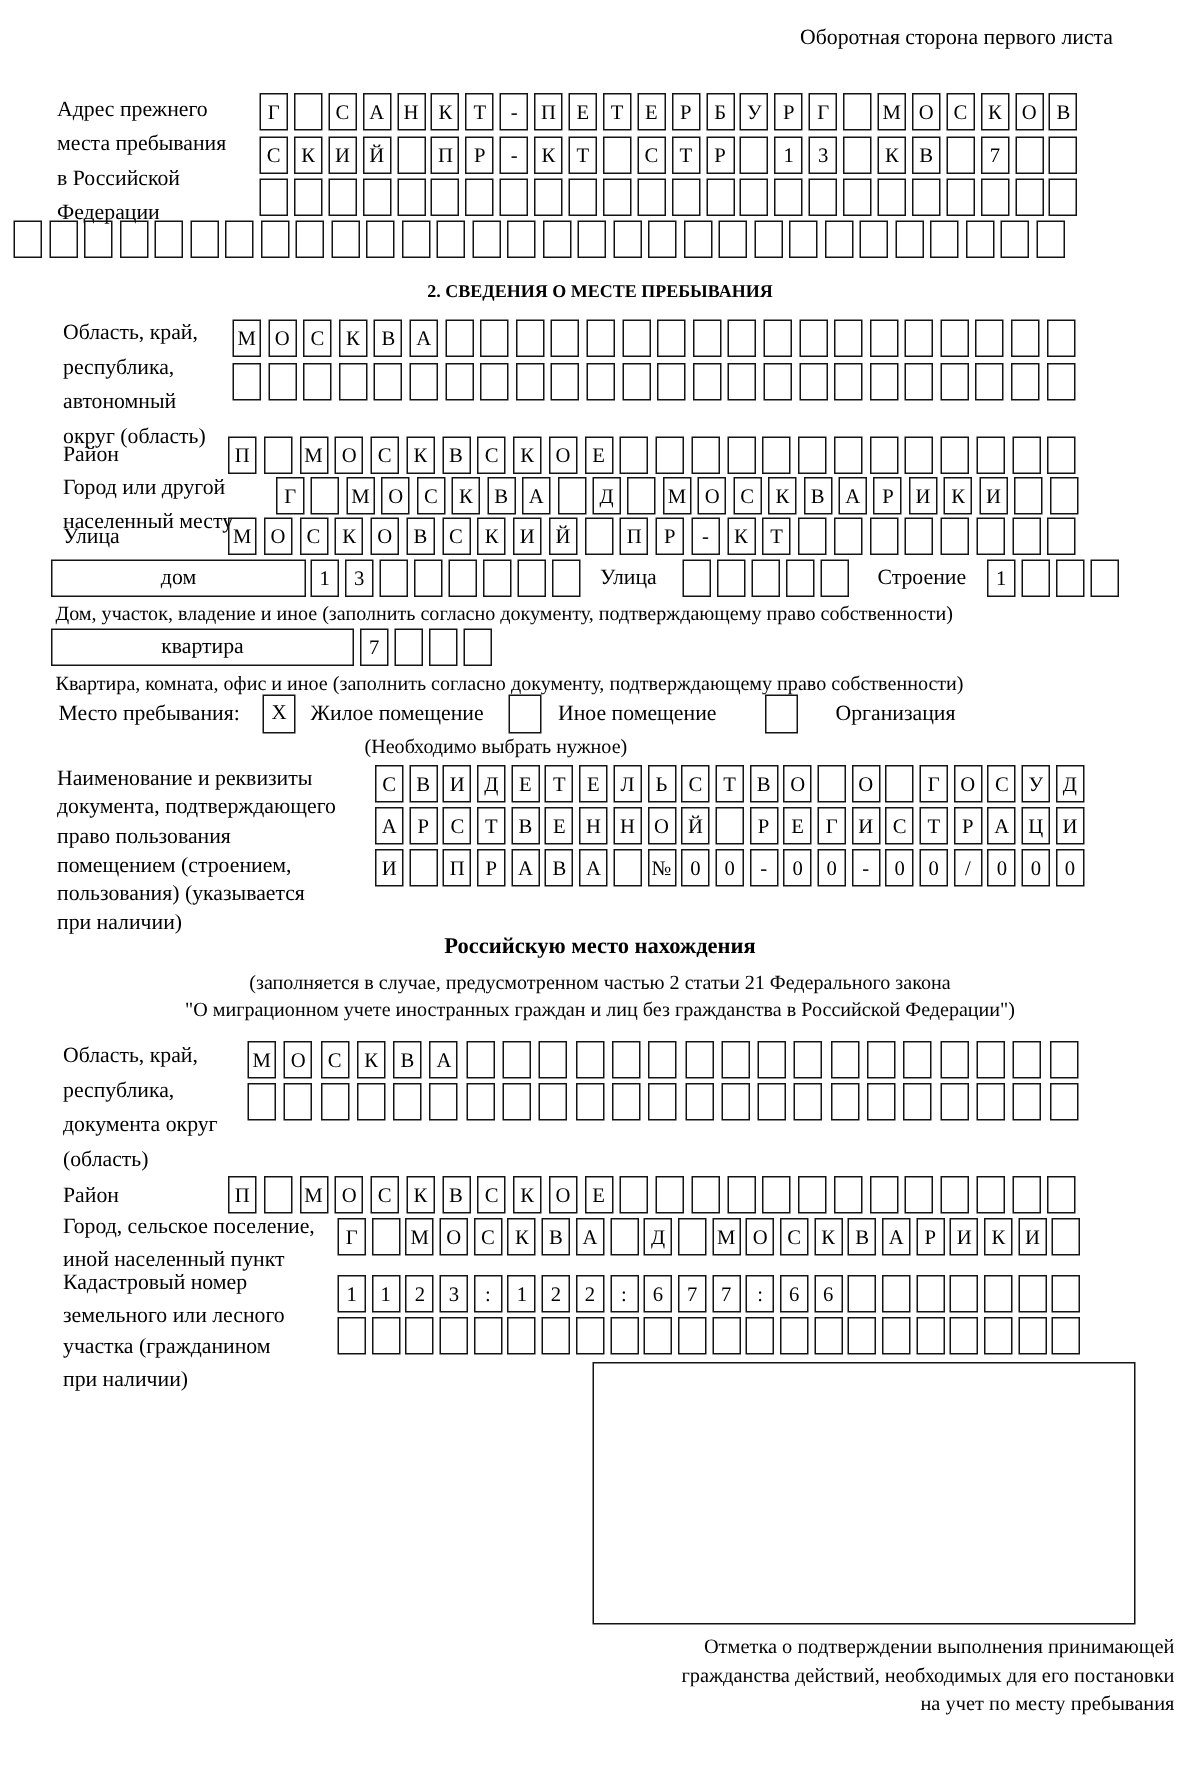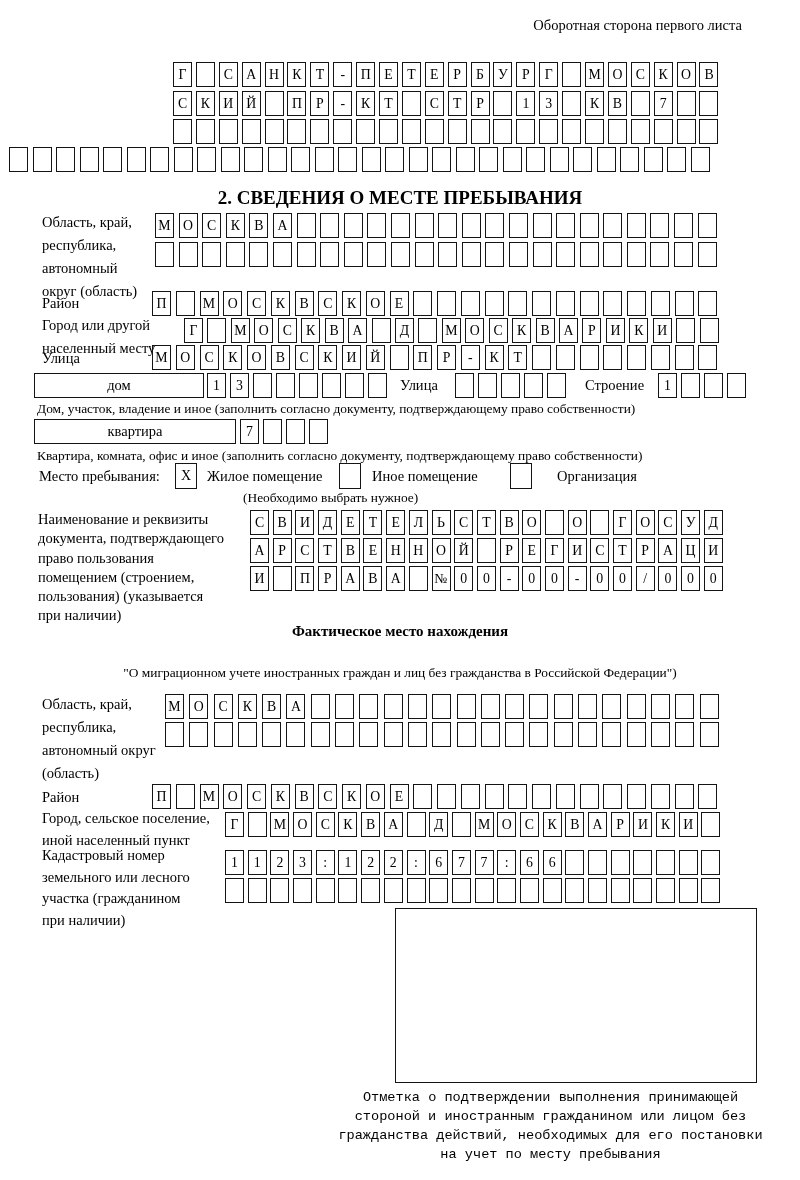--- a/index.html
+++ b/index.html
@@ -5,39 +5,45 @@
   html,body{margin:0;padding:0;background:#fff;}
   .page{position:relative;width:800px;height:1180px;background:#fff;overflow:hidden;
         font-family:"Liberation Serif","DejaVu Serif",serif;color:#000;}
   .abs{position:absolute;}
   .lbl{font-size:14.5px;line-height:23px;white-space:nowrap;}
   .lbl div{white-space:nowrap;}
   .tight div{line-height:19.3px;}
   .lh21 div{line-height:21.5px;}
   .cap{font-size:13.4px;white-space:nowrap;}
   .center{left:0;right:0;text-align:center;}
-  .title{font-weight:bold;font-size:19px;}
+  .title{font-weight:bold;font-size:12px;}
   .cellrow{display:flex;}
   .cell{flex:0 0 17px;width:17px;height:23px;border:1.8px solid #141414;
         text-align:center;font-size:13.8px;line-height:23px;overflow:hidden;}
   .bigbox{border:1.8px solid #141414;height:23px;text-align:center;
           font-size:14.5px;line-height:23px;}
   .chk{width:20px;height:24px;border:1.8px solid #141414;display:inline-block;
        text-align:center;font-size:14px;line-height:24px;}
   .markbox{border:1.6px solid #141414;}
   .markcap div{font-size:13.6px;line-height:19px;}
-  .markcap{text-align:center;font-family:Liberation Mono, monospace;}
+  .markcap{text-align:right;}
 </style>
 </head>
 <body>
 
 <div class="page">
 
   <div class="abs cap" style="top:17px;right:58px;font-size:14.5px;">Оборотная сторона первого листа</div>
 
+  <div class="abs lbl" style="left:38px;top:62px;">
+      <div>Адрес прежнего</div>
+      <div>места пребывания</div>
+      <div>в Российской</div>
+      <div>Федерации</div>
+    </div>
   <div class="abs cellrow" style="left:173px;top:62px;gap:3.9px;">
       <span class="cell">Г</span>
       <span class="cell"></span>
       <span class="cell">С</span>
       <span class="cell">А</span>
       <span class="cell">Н</span>
       <span class="cell">К</span>
       <span class="cell">Т</span>
       <span class="cell">-</span>
       <span class="cell">П</span>
@@ -406,27 +412,28 @@
       <span class="cell">0</span>
       <span class="cell">-</span>
       <span class="cell">0</span>
       <span class="cell">0</span>
       <span class="cell">/</span>
       <span class="cell">0</span>
       <span class="cell">0</span>
       <span class="cell">0</span>
     </div>
 
-  <div class="abs title center" style="top:623px;font-size:15px;">Фактическое место нахождения</div>
+  <div class="abs title center" style="top:623px;font-size:15px;">Российскую место нахождения</div>
+  <div class="abs cap center" style="top:647px;">(заполняется в случае, предусмотренном частью 2 статьи 21 Федерального закона</div>
   <div class="abs cap center" style="top:665px;">"О миграционном учете иностранных граждан и лиц без гражданства в Российской Федерации")</div>
 
   <div class="abs lbl" style="left:42px;top:693px;">
       <div>Область, край,</div>
       <div>республика,</div>
-      <div>автономный округ</div>
+      <div>документа округ</div>
       <div>(область)</div>
     </div>
   <div class="abs cellrow" style="left:165px;top:694px;gap:5.3px;">
       <span class="cell">М</span>
       <span class="cell">О</span>
       <span class="cell">С</span>
       <span class="cell">К</span>
       <span class="cell">В</span>
       <span class="cell">А</span>
       <span class="cell"></span>
@@ -581,18 +588,17 @@
       <span class="cell"></span>
       <span class="cell"></span>
       <span class="cell"></span>
       <span class="cell"></span>
       <span class="cell"></span>
     </div>
 
   <div class="abs markbox" style="left:395px;top:908px;width:360px;height:173px;"></div>
   <div class="abs markcap" style="left:318px;top:1088px;width:465px;">
       <div>Отметка о подтверждении выполнения принимающей</div>
-      <div>стороной и иностранным гражданином или лицом без</div>
       <div>гражданства действий, необходимых для его постановки</div>
       <div>на учет по месту пребывания</div>
     </div>
 
 </div>
 
 </body></html>

